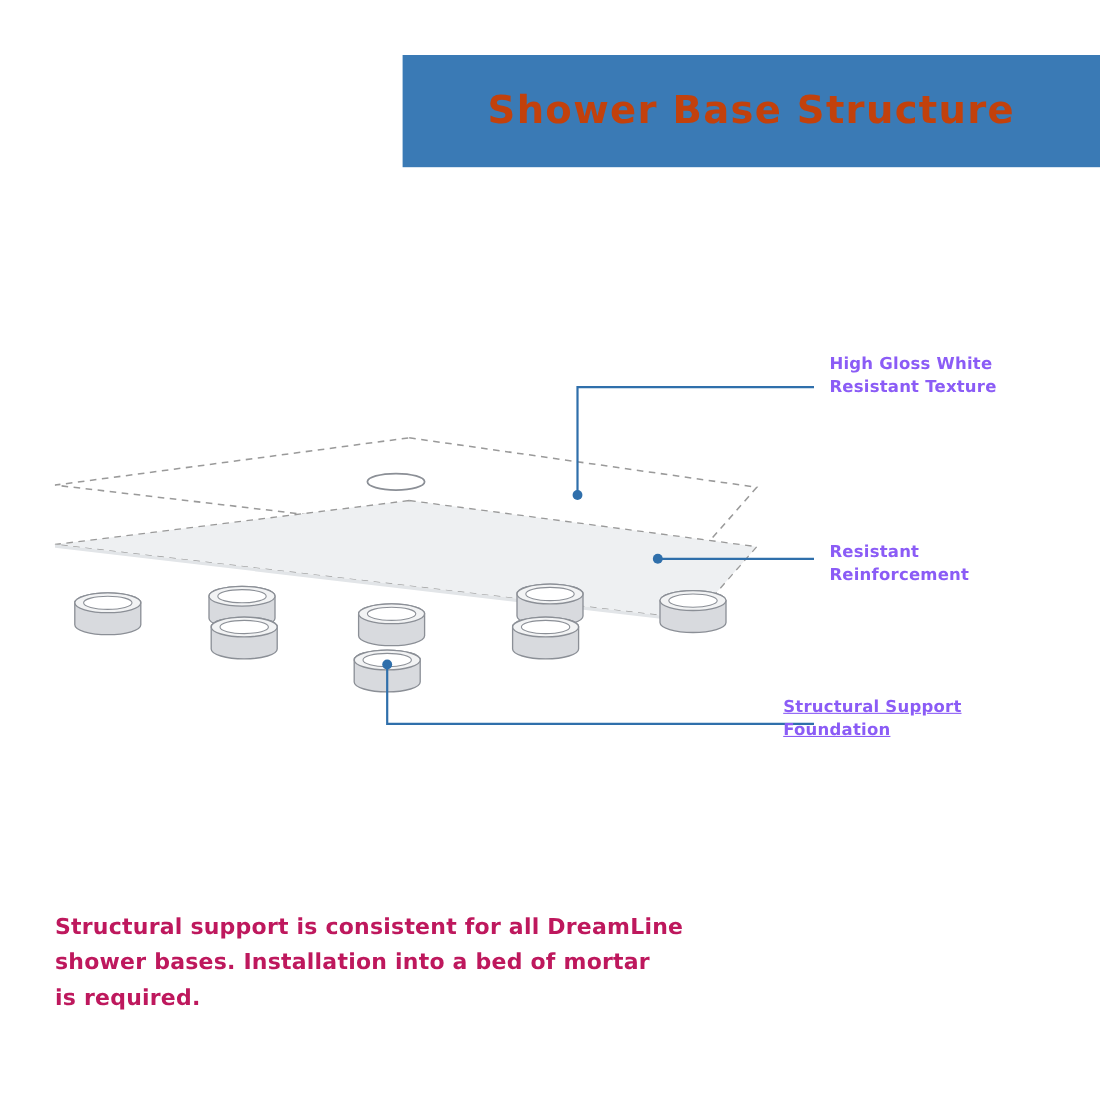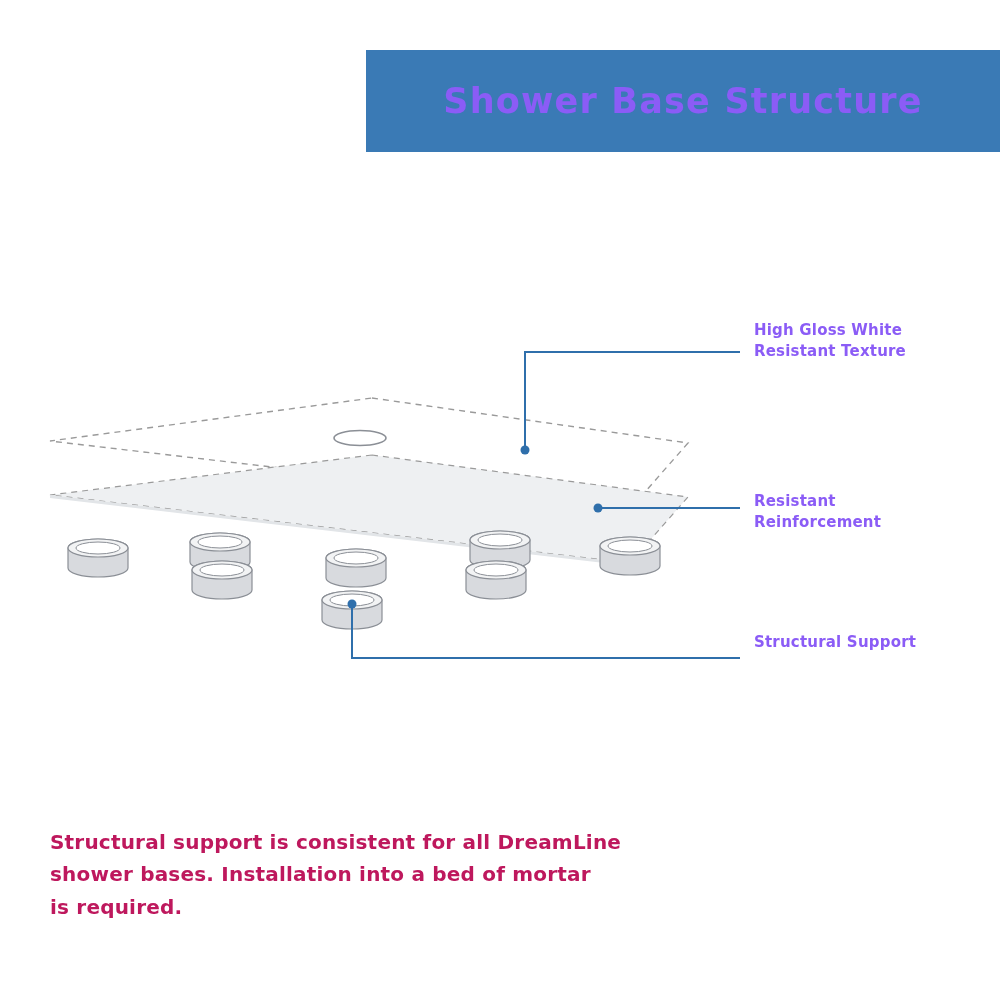--- a/index.html
+++ b/index.html
@@ -33,21 +33,21 @@
   }
   .header-title {
     position: absolute;
     left: 366px;
     top: 50px;
     width: 634px;
     height: 102px;
     display: flex;
     align-items: center;
     justify-content: center;
-    color: #8b5cf6;
+    color: #c2410c;
     font-size: 35px;
     font-weight: bold;
     letter-spacing: 1.2px;
     font-family: "DejaVu Sans", sans-serif;
     white-space: nowrap;
   }
 
   
   .art {
     position: absolute;
@@ -62,21 +62,21 @@
     position: absolute;
     color: #8b5cf6;
     font-size: 15px;
     font-weight: bold;
     line-height: 1.42;
     font-family: "DejaVu Sans", sans-serif;
     letter-spacing: 0.2px;
   }
   .callout-1 { left: 754px; top: 320px; width: 200px; }
   .callout-2 { left: 754px; top: 491px; width: 200px; }
-  .callout-3 { left: 754px; top: 632px; width: 210px; }
+  .callout-3 { left: 712px; top: 632px; width: 210px; text-decoration: underline; }
 
   
   .footer-note {
     position: absolute;
     left: 50px;
     top: 826px;
     width: 640px;
     color: #be185d;
     font-size: 20px;
     font-weight: bold;
@@ -176,20 +176,21 @@
     <div>Resistant Texture</div>
   </div>
 
   <div class="callout callout-2">
     <div>Resistant</div>
     <div>Reinforcement</div>
   </div>
 
   <div class="callout callout-3">
     <div>Structural Support</div>
+    <div>Foundation</div>
   </div>
 
   <div class="footer-note">
     <div>Structural support is consistent for all DreamLine</div>
     <div>shower bases. Installation into a bed of mortar</div>
     <div>is required.</div>
   </div>
 
 </div>
 

